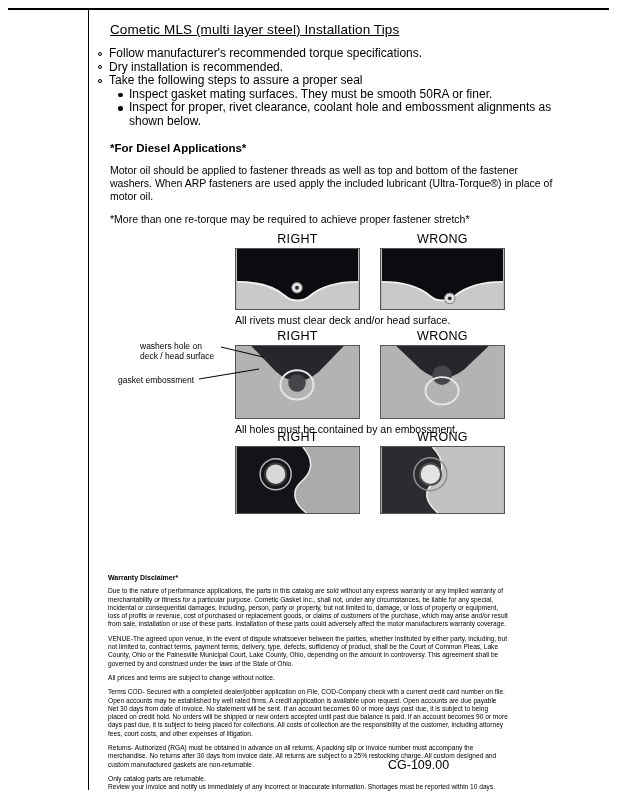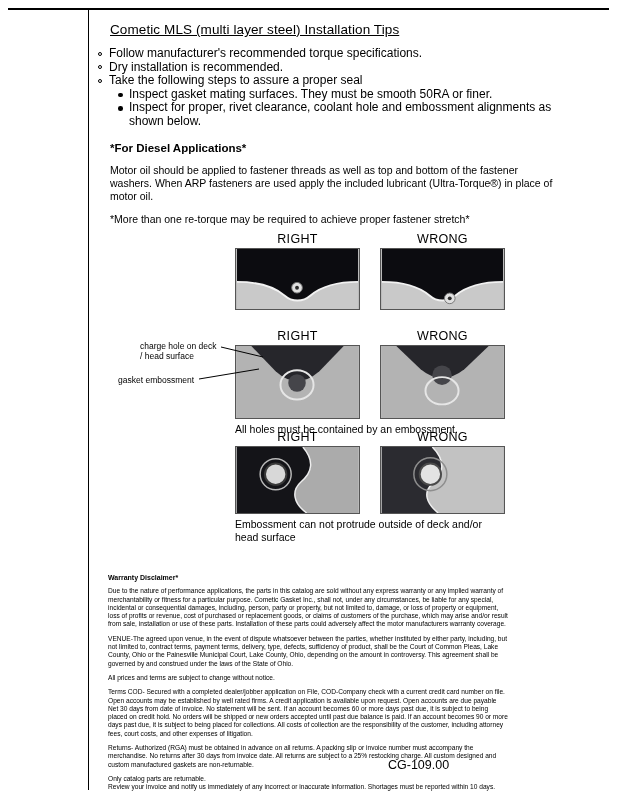--- a/index.html
+++ b/index.html
@@ -114,24 +114,25 @@
         <div class="dh">WRONG</div>
         <svg class="illus" width="125" height="62" viewBox="0 0 125 62">
           <rect x="0" y="0" width="125" height="62" fill="#c9c9c9"></rect>
           <path d="M0,0 H125 V34 C103,34 88,38 76,48 C68,55 57,55 49,48 C37,38 22,34 0,34 Z" fill="#0c0c10"></path>
           <path d="M0,34 C22,34 37,38 49,48 C57,55 68,55 76,48 C88,38 103,34 125,34" fill="none" stroke="#f2f2f2" stroke-width="2"></path>
           <circle cx="70" cy="51" r="5.5" fill="#e0e0e0" stroke="#777" stroke-width="1"></circle>
           <circle cx="70" cy="51" r="2" fill="#2a2a2a"></circle>
         </svg>
       </div>
     </div>
+    <div class="cap">All rivets must clear deck and/or head surface.</div>
   </div>
 
   <div class="diag r2">
-    <div class="callout c1">charge hole on deck / head surface</div>
+    <div class="callout c1">washers hole on deck / head surface</div>
     <div class="callout c2">gasket embossment</div>
     <svg class="callout-lines" width="70" height="46" viewBox="0 0 70 46">
       <line x1="26" y1="4" x2="68" y2="14" stroke="#000" stroke-width="1"></line>
       <line x1="4" y1="36" x2="64" y2="26" stroke="#000" stroke-width="1"></line>
     </svg>
     <div class="pair">
       <div class="col">
         <div class="dh">RIGHT</div>
         <svg class="illus" width="125" height="74" viewBox="0 0 125 74">
           <rect width="125" height="74" fill="#b3b3b3"></rect>
@@ -169,21 +170,20 @@
         <div class="dh">WRONG</div>
         <svg class="illus" width="125" height="68" viewBox="0 0 125 68">
           <rect width="125" height="68" fill="#c2c2c2"></rect>
           <path d="M0,0 H52 C66,14 64,28 52,38 C42,47 46,58 58,68 H0 Z" fill="#2b2b30"></path>
           <path d="M52,0 C66,14 64,28 52,38 C42,47 46,58 58,68" fill="none" stroke="#f0f0f0" stroke-width="1.5"></path>
           <circle cx="50" cy="28" r="17" fill="none" stroke="#8e8e8e" stroke-width="1.5"></circle>
           <circle cx="50" cy="28" r="11" fill="#e3e3e3" stroke="#4a4a4a" stroke-width="2"></circle>
         </svg>
       </div>
     </div>
-    <div class="cap">Embossment can not protrude outside of deck and/or head surface</div>
   </div>
 
   <div class="warranty">
     <div class="wh">Warranty Disclaimer*</div>
     <p>Due to the nature of performance applications, the parts in this catalog are sold without any express warranty or any implied warranty of merchantability or fitness for a particular purpose.  Cometic Gasket Inc., shall not, under any circumstances, be liable for any special, incidental or consequential damages, including, person, party or property, but not limited to, damage, or loss of property or equipment, loss of profits or revenue, cost of purchased or replacement goods, or claims of customers of the purchase, which may arise and/or result from sale, installation or use of these parts.  Installation of these parts could adversely affect the motor manufacturers warranty coverage.</p>
     <p>VENUE-The agreed upon venue, in the event of dispute whatsoever between the parties, whether instituted by either party, including, but not limited to, contract terms, payment terms, delivery, type, defects, sufficiency of product, shall be the Court of Common Pleas, Lake County, Ohio or the Painesville Municipal Court, Lake County, Ohio, depending on the amount in controversy. This agreement shall be governed by and construed under the laws of the State of Ohio.</p>
     <p>All prices and terms are subject to change without notice.</p>
     <p>Terms COD- Secured with a completed dealer/jobber application on File, COD-Company check with a current credit card number on file.  Open accounts may be established by well rated firms.  A credit application is available upon request.  Open accounts are due payable Net 30 days from date of invoice.  No statement will be sent.  If an account becomes 60 or more days past due, it is subject to being placed on credit hold.  No orders will be shipped or new orders accepted until past due balance is paid.  If an account becomes 90 or more days past due, it is subject to being placed for collections.  All costs of collection are the responsibility of the customer, including attorney fees, court costs, and other expenses of litigation.</p>
     <p>Returns- Authorized (RGA) must be obtained in advance on all returns.  A packing slip or invoice number must accompany the merchandise.  No returns after 30 days from invoice date.  All returns are subject to a 25% restocking charge.  All custom designed and custom manufactured gaskets are non-returnable.</p>
     <p class="tight">Only catalog parts are returnable.</p>

